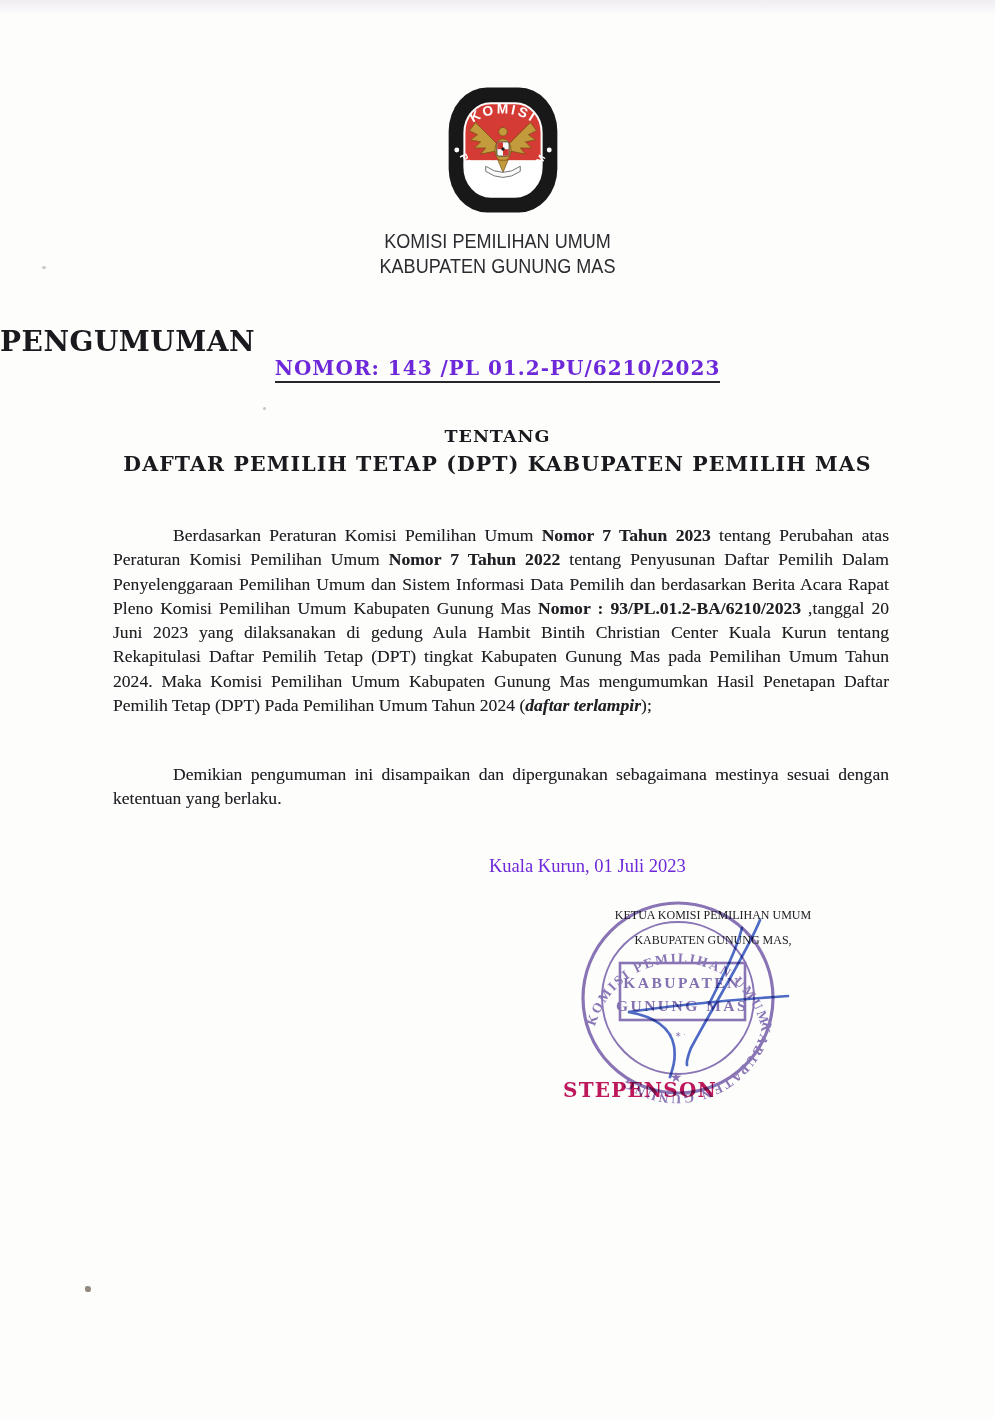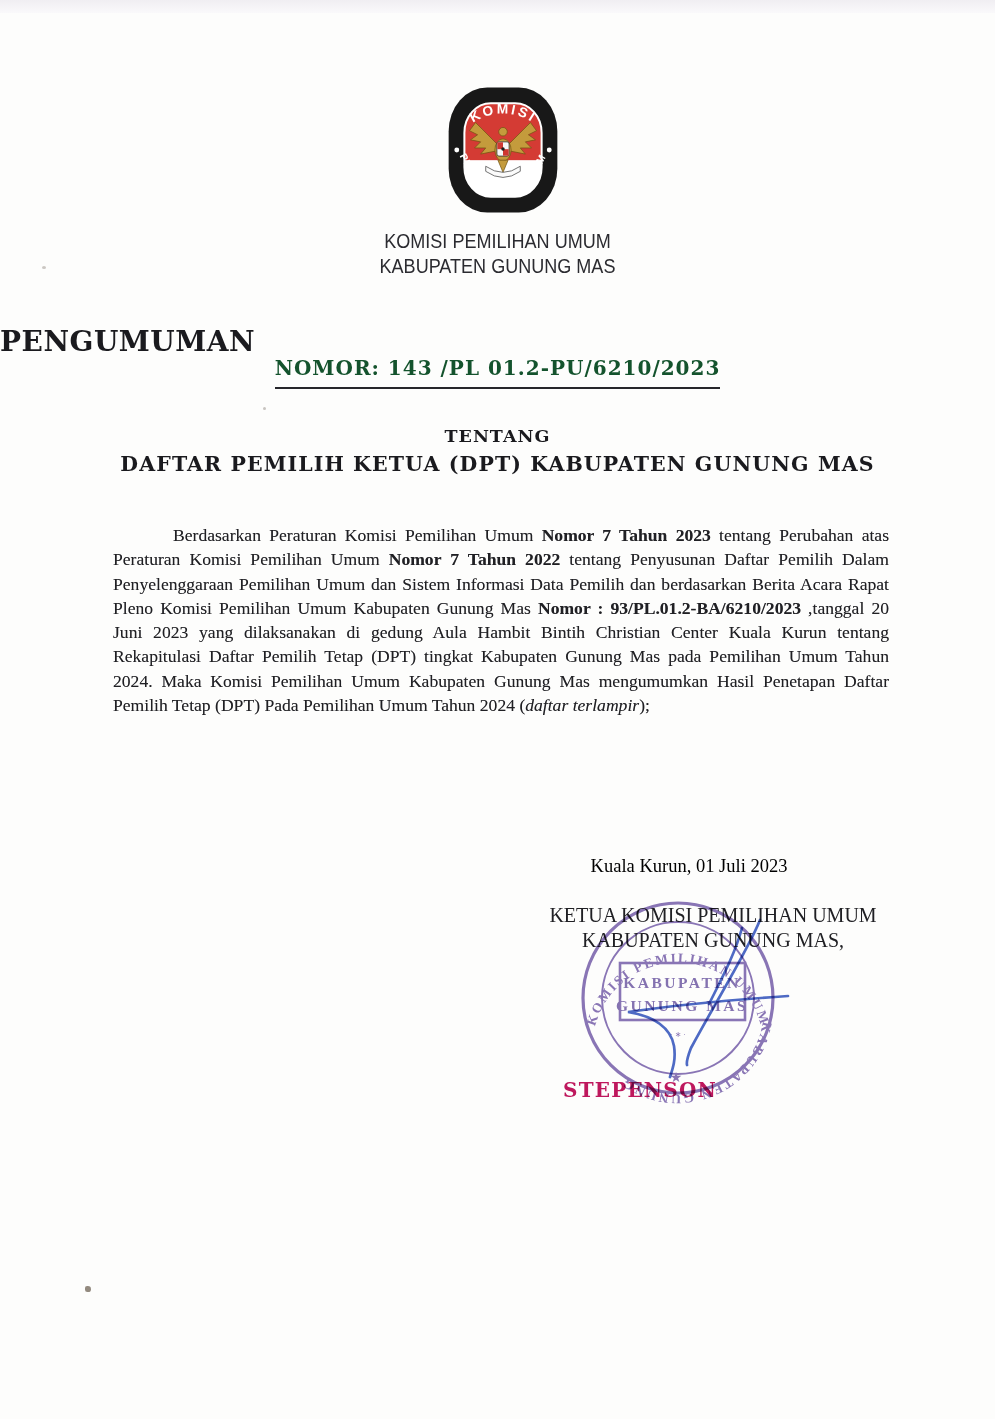--- a/index.html
+++ b/index.html
@@ -14,39 +14,39 @@
   .logo{position:absolute;left:447px;top:86px;width:112px;height:128px;}
   .org{position:absolute;left:0;top:228px;width:995px;text-align:center;
     font-family:"Liberation Sans",sans-serif;font-size:20.5px;line-height:25px;
     color:#2b2b30;transform:scaleX(.88);}
   
   .title{position:absolute;left:0;top:325px;width:995px;
     font-family:"DejaVu Serif",serif;font-weight:bold;font-size:28px;
     letter-spacing:.5px;color:#1a1a1e;}
   .number{position:absolute;left:0;top:356px;width:995px;text-align:center;}
   .number span{font-family:"DejaVu Serif",serif;font-weight:bold;font-size:20px;
-    letter-spacing:1px;color:#14532d;border-bottom:2.6px solid #26262b;padding-bottom:7px;}
+    letter-spacing:1px;color:#6d28d9;border-bottom:2.6px solid #26262b;padding-bottom:1px;}
   .subject{position:absolute;left:0;top:426px;width:995px;text-align:center;
     font-family:"DejaVu Serif",serif;font-weight:bold;color:#1a1a1e;}
   .subject .s-label{font-size:17.5px;letter-spacing:1px;margin-bottom:6px;}
   .subject .s-line1{font-size:20.5px;letter-spacing:1.1px;margin-bottom:4px;}
   .subject .s-line2{font-size:20.5px;letter-spacing:1.8px;}
   
   .para{position:absolute;left:113px;width:776px;margin:0;
     font-size:17.6px;line-height:24.3px;text-align:justify;color:#202024;
     text-shadow:0 0 .4px rgba(30,30,35,.35);}
   .para.p1{top:523px;text-indent:60px;}
   .para.p2{top:762px;text-indent:60px;}
   .b{font-weight:bold;margin-top:14px;}
-  .i{font-style:italic;}
+  .i{font-style:italic;font-weight:bold;}
   
-  .date{position:absolute;left:489px;top:856px;width:400px;text-align:center;
-    font-size:18.5px;color:#000000;}
+  .date{position:absolute;left:489px;top:856px;width:400px;text-align:left;
+    font-size:18.5px;color:#6d28d9;}
   .signer{position:absolute;left:513px;top:903px;width:400px;text-align:center;
-    font-size:20px;line-height:25px;color:#202024;}
+    font-size:12px;line-height:25px;color:#202024;}
   .signer-name{position:absolute;left:563px;top:1078px;width:300px;text-align:left;
     font-family:"DejaVu Serif",serif;font-weight:bold;font-size:20px;
     letter-spacing:1.2px;color:#be185d;}
   
   .stamp-svg,.sig-svg{position:absolute;left:570px;top:898px;width:224px;height:210px;
     mix-blend-mode:multiply;pointer-events:none;}
   .stamp-svg{opacity:.88;}
   .sig-svg{opacity:.92;}
   
   .speck{position:absolute;border-radius:50%;}
@@ -106,24 +106,25 @@
     <div>KABUPATEN GUNUNG MAS</div>
   </div>
 
   <div class="title">PENGUMUMAN</div>
   <div class="number">
     <span>NOMOR: 143 /PL 01.2-PU/6210/2023</span>
   </div>
 
   <div class="subject">
     <div class="s-label">TENTANG</div>
-    <div class="s-line1">DAFTAR PEMILIH KETUA (DPT) KABUPATEN GUNUNG MAS</div>
+    <div class="s-line1">DAFTAR PEMILIH TETAP (DPT) KABUPATEN PEMILIH MAS</div>
   </div>
 
   <p class="para p1"><span>Berdasarkan Peraturan Komisi Pemilihan Umum </span><span class="b">Nomor 7 Tahun 2023</span><span> tentang Perubahan atas Peraturan Komisi Pemilihan Umum </span><span class="b">Nomor 7 Tahun 2022</span><span> tentang Penyusunan Daftar Pemilih Dalam Penyelenggaraan Pemilihan Umum dan Sistem Informasi Data Pemilih dan berdasarkan Berita Acara Rapat Pleno Komisi Pemilihan Umum Kabupaten Gunung Mas </span><span class="b">Nomor : 93/PL.01.2-BA/6210/2023</span><span> ,tanggal 20 Juni 2023 yang dilaksanakan di gedung Aula Hambit Bintih Christian Center Kuala Kurun tentang Rekapitulasi Daftar Pemilih Tetap (DPT) tingkat Kabupaten Gunung Mas pada Pemilihan Umum Tahun 2024. Maka Komisi Pemilihan Umum Kabupaten Gunung Mas mengumumkan Hasil Penetapan Daftar Pemilih Tetap (DPT) Pada Pemilihan Umum Tahun 2024 (</span><span class="i">daftar terlampir</span><span>);</span></p>
+  <p class="para p2">Demikian pengumuman ini disampaikan dan dipergunakan sebagaimana mestinya sesuai dengan ketentuan yang berlaku.</p>
 
   <div class="date">Kuala Kurun, 01 Juli 2023</div>
   <div class="signer">
     <div>KETUA KOMISI PEMILIHAN UMUM</div>
     <div>KABUPATEN GUNUNG MAS,</div>
   </div>
   <div class="signer-name">STEPENSON</div>
 
   <svg class="stamp-svg" viewBox="0 0 224 210">
     <g stroke="#7a63ad" fill="none">

